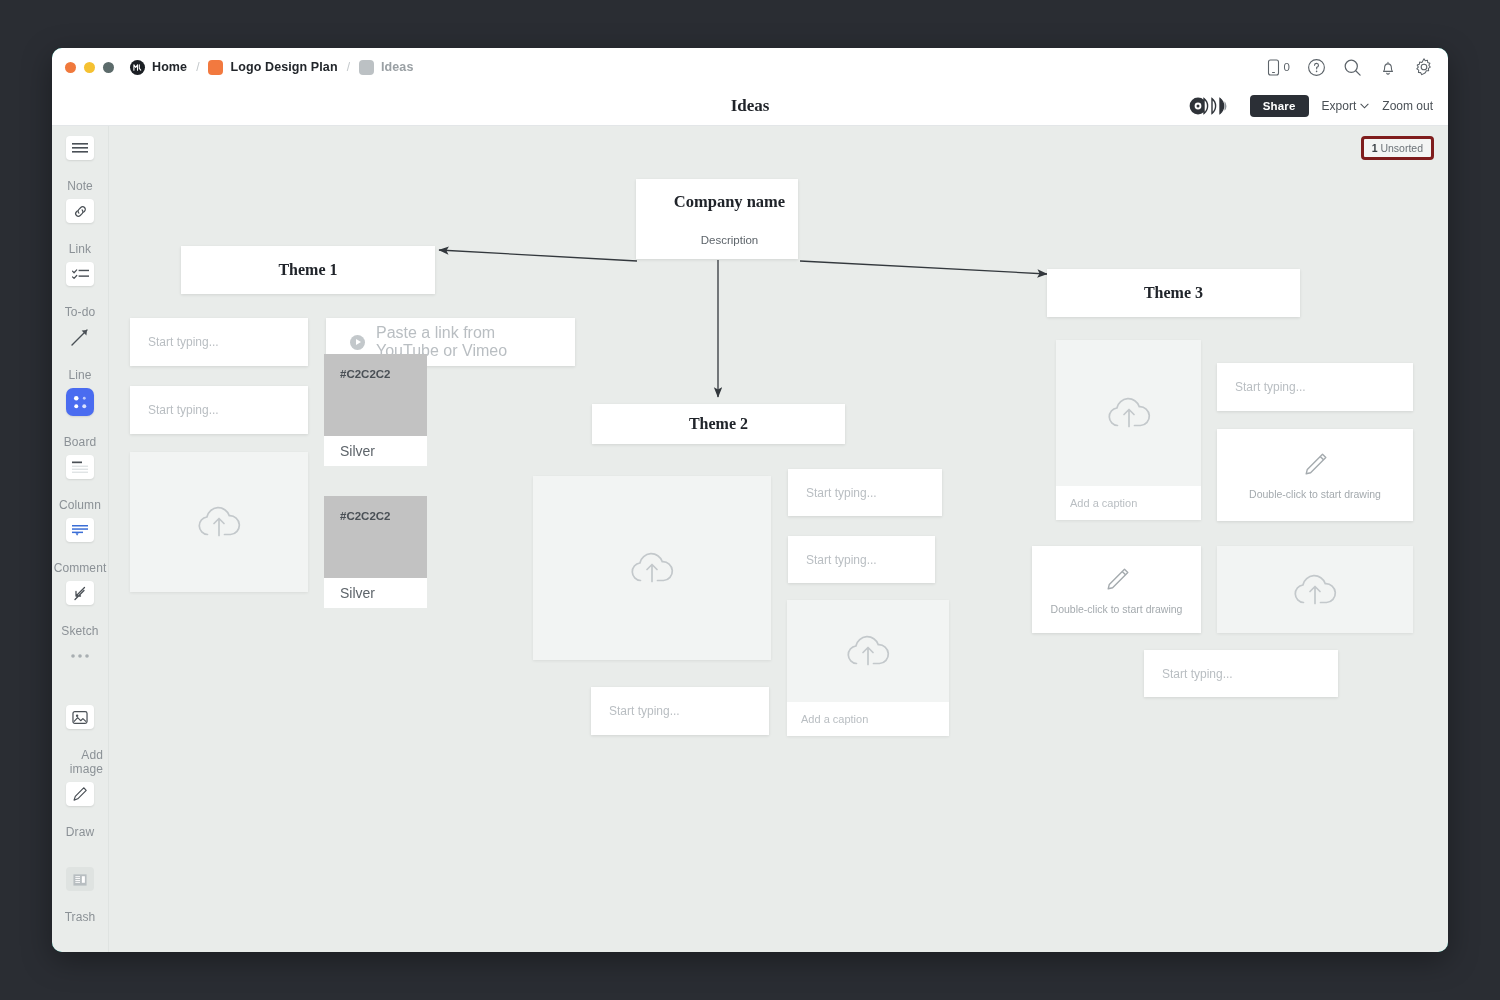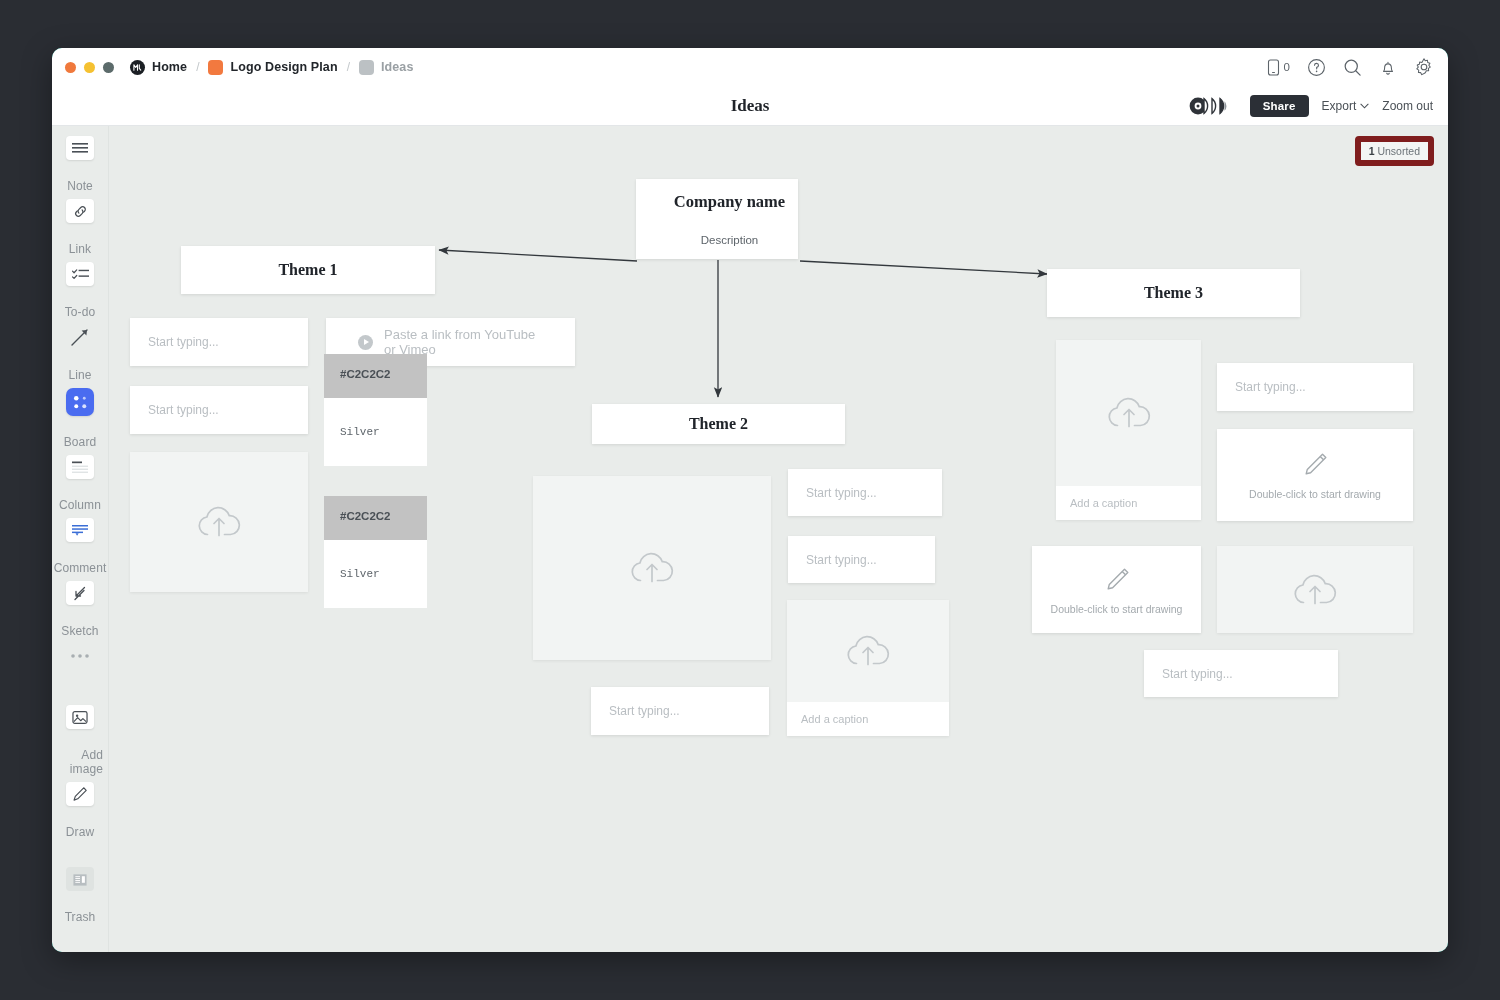--- a/index.html
+++ b/index.html
@@ -98,21 +98,21 @@
   .trash { position: absolute; bottom: 22px; }
 
   
   .canvas {
     flex: 1; position: relative;
     background: #e9ecea;
     overflow: hidden;
   }
   .unsorted {
     position: absolute; right: 14px; top: 10px;
-    background: #f3f5f4; border: 6px solid #7f1d1d; border-radius: 4px;
+    background: #f3f5f4; border: 3px solid #7f1d1d; border-radius: 4px;
     font-size: 10.5px; color: #6c7378; padding: 3px 8px;
   }
   .unsorted b { color: #3b4146; }
 
   
   .card { position: absolute; background: #fff; box-shadow: 0 1px 3px rgba(0,0,0,.10); }
   .theme-card {
     display: flex; align-items: center; justify-content: center;
     font-family: "Liberation Serif", serif; font-weight: bold;
     font-size: 16px; color: #20242a;
@@ -120,32 +120,32 @@
   .root-card {
     display: flex; flex-direction: column; align-items: center; justify-content: center;
   }
   .root-title { font-family: "Liberation Serif", serif; font-weight: bold; font-size: 16.5px; color: #20242a; }
   .root-desc { font-size: 11.5px; color: #5d646a; margin-top: 22px; }
 
   .note-card {
     display: flex; align-items: center;
     padding: 0 18px; font-size: 12px; color: #b9bec2;
   }
-  .link-card { display: flex; align-items: center; padding: 0 32px; gap: 11px; font-size: 13px; color: #b9bec2; }
+  .link-card { display: flex; align-items: center; padding: 0 24px; gap: 11px; font-size: 16px; color: #b9bec2; }
   .play { width: 15px; height: 15px; border-radius: 50%; background: #c3c8cb; display: flex; align-items: center; justify-content: center; flex: 0 0 auto; }
   .play::after { content: ""; border-left: 5px solid #fff; border-top: 3.5px solid transparent; border-bottom: 3.5px solid transparent; margin-left: 2px; }
 
   .img-card { background: #f2f4f3; display: flex; align-items: center; justify-content: center; }
   .img-card.with-cap { flex-direction: column; justify-content: flex-start; background: transparent; }
   .img-card .img-area { flex: 1; width: 100%; background: #f2f4f3; display: flex; align-items: center; justify-content: center; }
   .cap { width: 100%; background: #fff; font-size: 11px; color: #b9bec2; padding: 11px 14px; }
 
   .swatch-card { display: flex; flex-direction: column; }
   .swatch-color { flex: 1; display: flex; align-items: flex-start; padding: 14px 16px; font-size: 11.5px; font-weight: bold; color: #4a5056; }
-  .swatch-name { background: #fff; font-size: 11px; color: #5d646a; padding: 28px 16px; font-family: Liberation Mono, monospace; }
+  .swatch-name { background: #fff; font-size: 14px; color: #5d646a; padding: 7px 16px; }
 
   .draw-card { display: flex; flex-direction: column; align-items: center; justify-content: center; gap: 8px; }
   .draw-label { font-size: 10.5px; color: #a4aaae; }
 
   svg { display: block; }
   .conn { position: absolute; left: 0; top: 0; overflow: visible; pointer-events: none; }
 </style>
 </head>
 <body>
 

